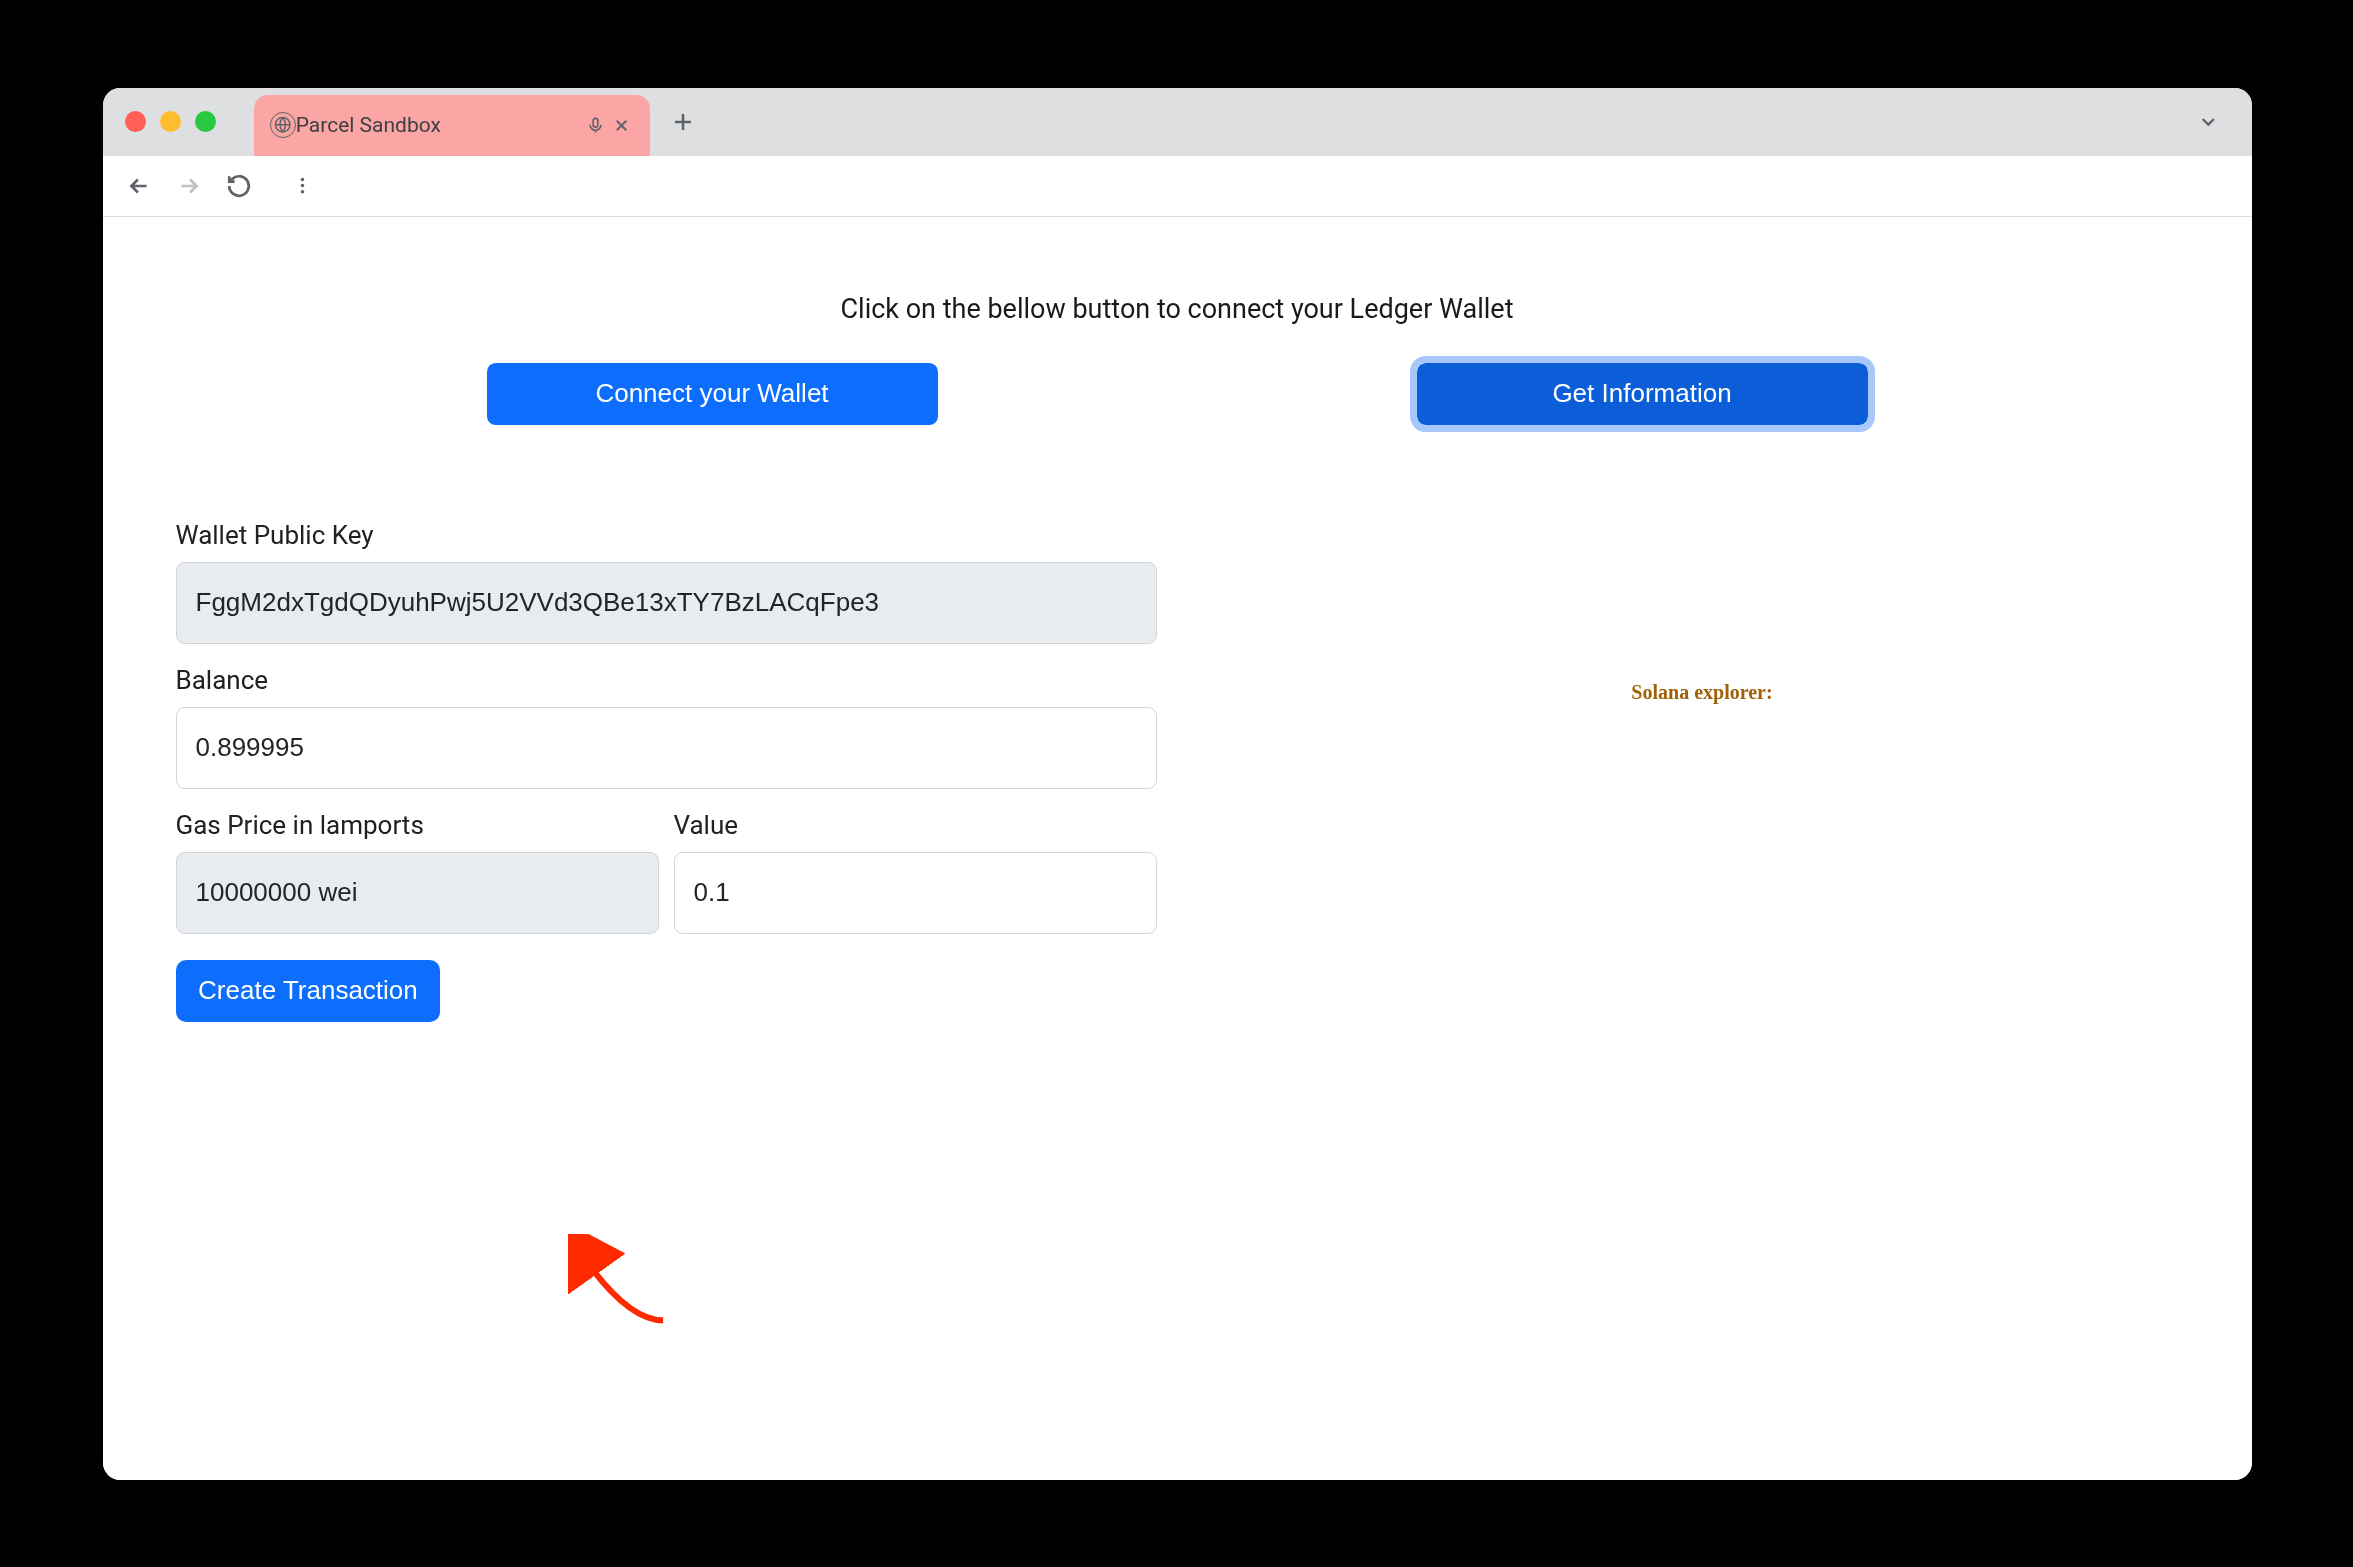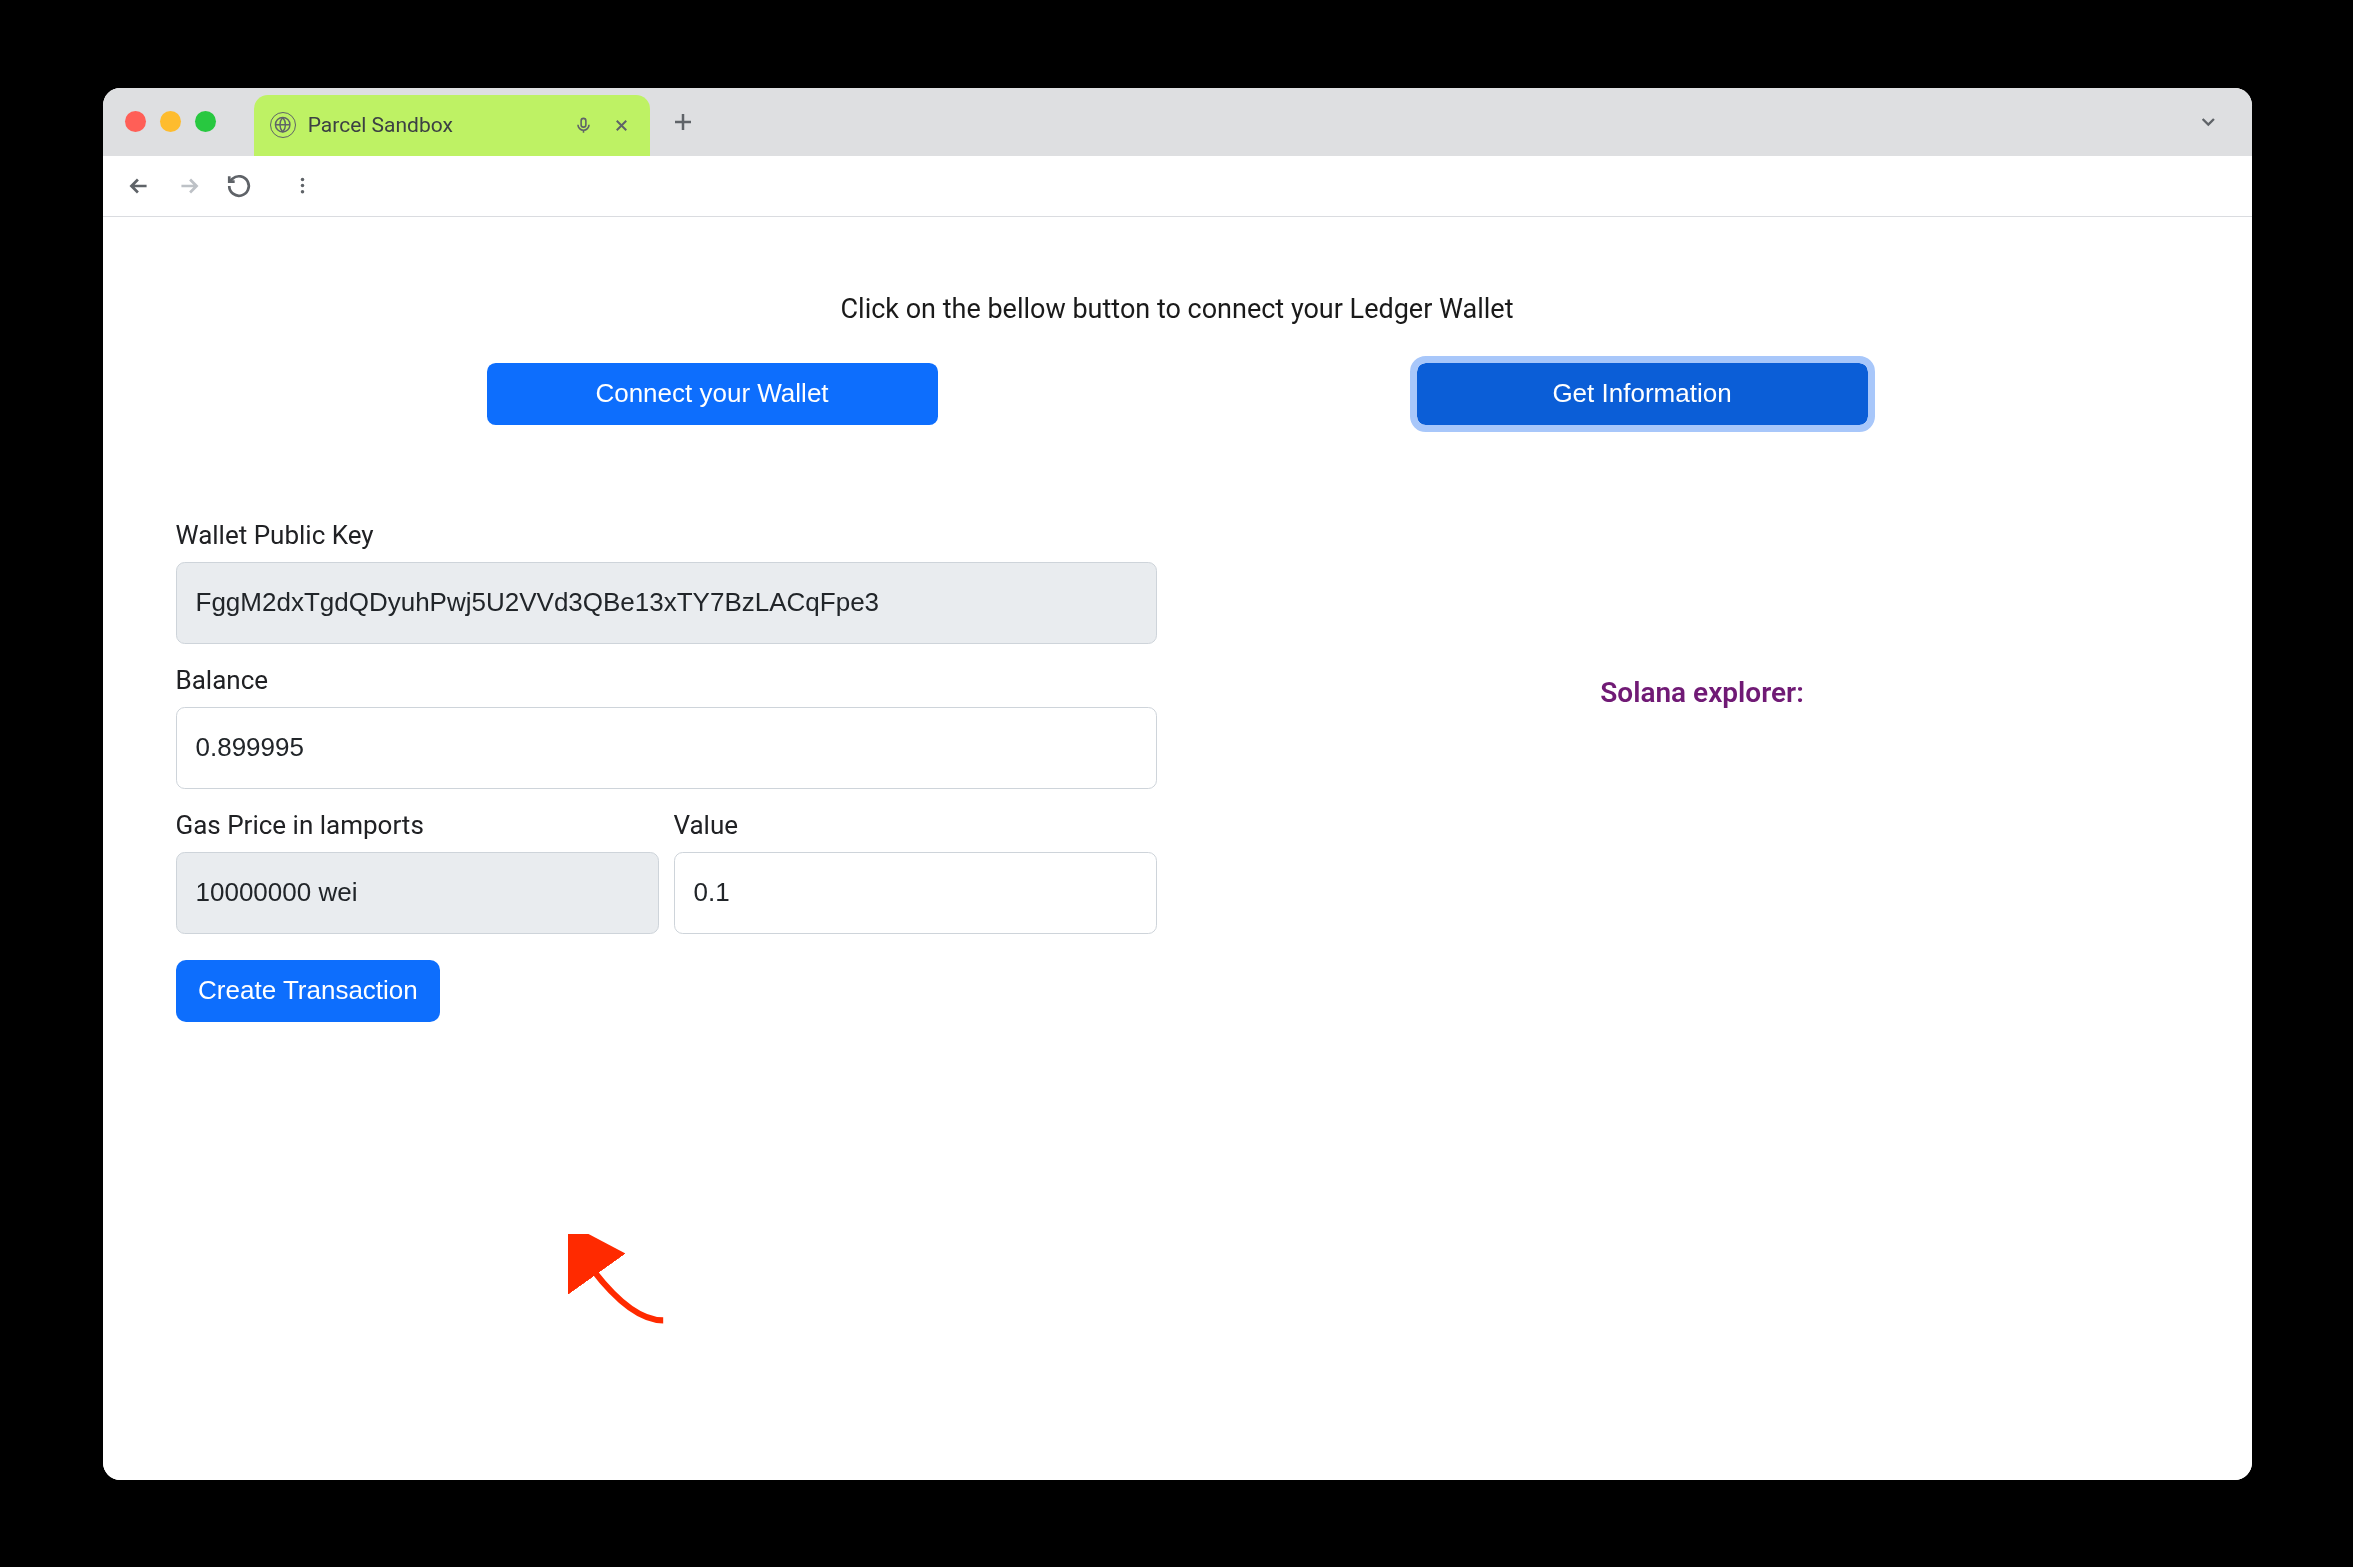--- a/index.html
+++ b/index.html
@@ -42,28 +42,27 @@
     margin-right: 38px;
   }
   .tl { width: 21px; height: 21px; border-radius: 50%; }
   .tl-red { background: #ff5f57; }
   .tl-yellow { background: #febc2e; }
   .tl-green { background: #28c840; }
 
   .tab {
     height: 61px;
     width: 396px;
-    background: #bef264;
+    background: #fca5a5;
     border-top-left-radius: 14px;
     border-top-right-radius: 14px;
     display: flex;
     align-items: center;
     padding: 0 15.6px;
     align-self: flex-end;
-    gap: 12px;
     position: relative;
   }
   .tab .favicon {
     width: 26px; height: 26px; border-radius: 50%;
     border: 1.7px solid #5f6368;
     display: flex; align-items: center; justify-content: center;
     color: #5f6368;
   }
   .tab .favicon svg { width: 17.4px; height: 17.4px; }
   .tab .title { flex: 1; font-size: 21px; color: #3c4043; white-space: nowrap; overflow: hidden; text-overflow: ellipsis; }
@@ -180,23 +179,24 @@
   }
   .side-col {
     flex: 1;
     display: flex;
     align-items: center;
     justify-content: center;
     padding-bottom: 156px;
   }
 
   .side-text {
-    color: #701a75;
-    font-size: 28px;
+    color: #a16207;
+    font-size: 20px;
     font-weight: 600;
+    font-family: Liberation Serif, serif;
   }
 
   .field { margin-bottom: 21px; }
   .field label {
     display: block;
     font-size: 26px;
     color: #202124;
     margin-bottom: 12px;
   }
   .field input {

